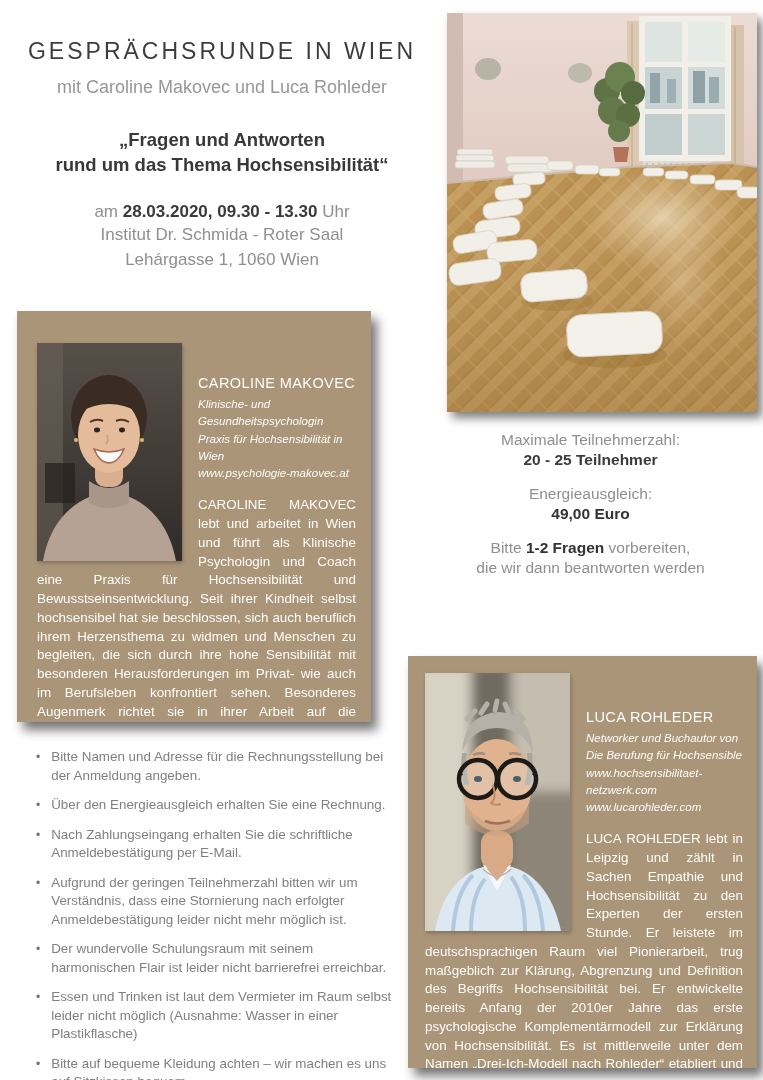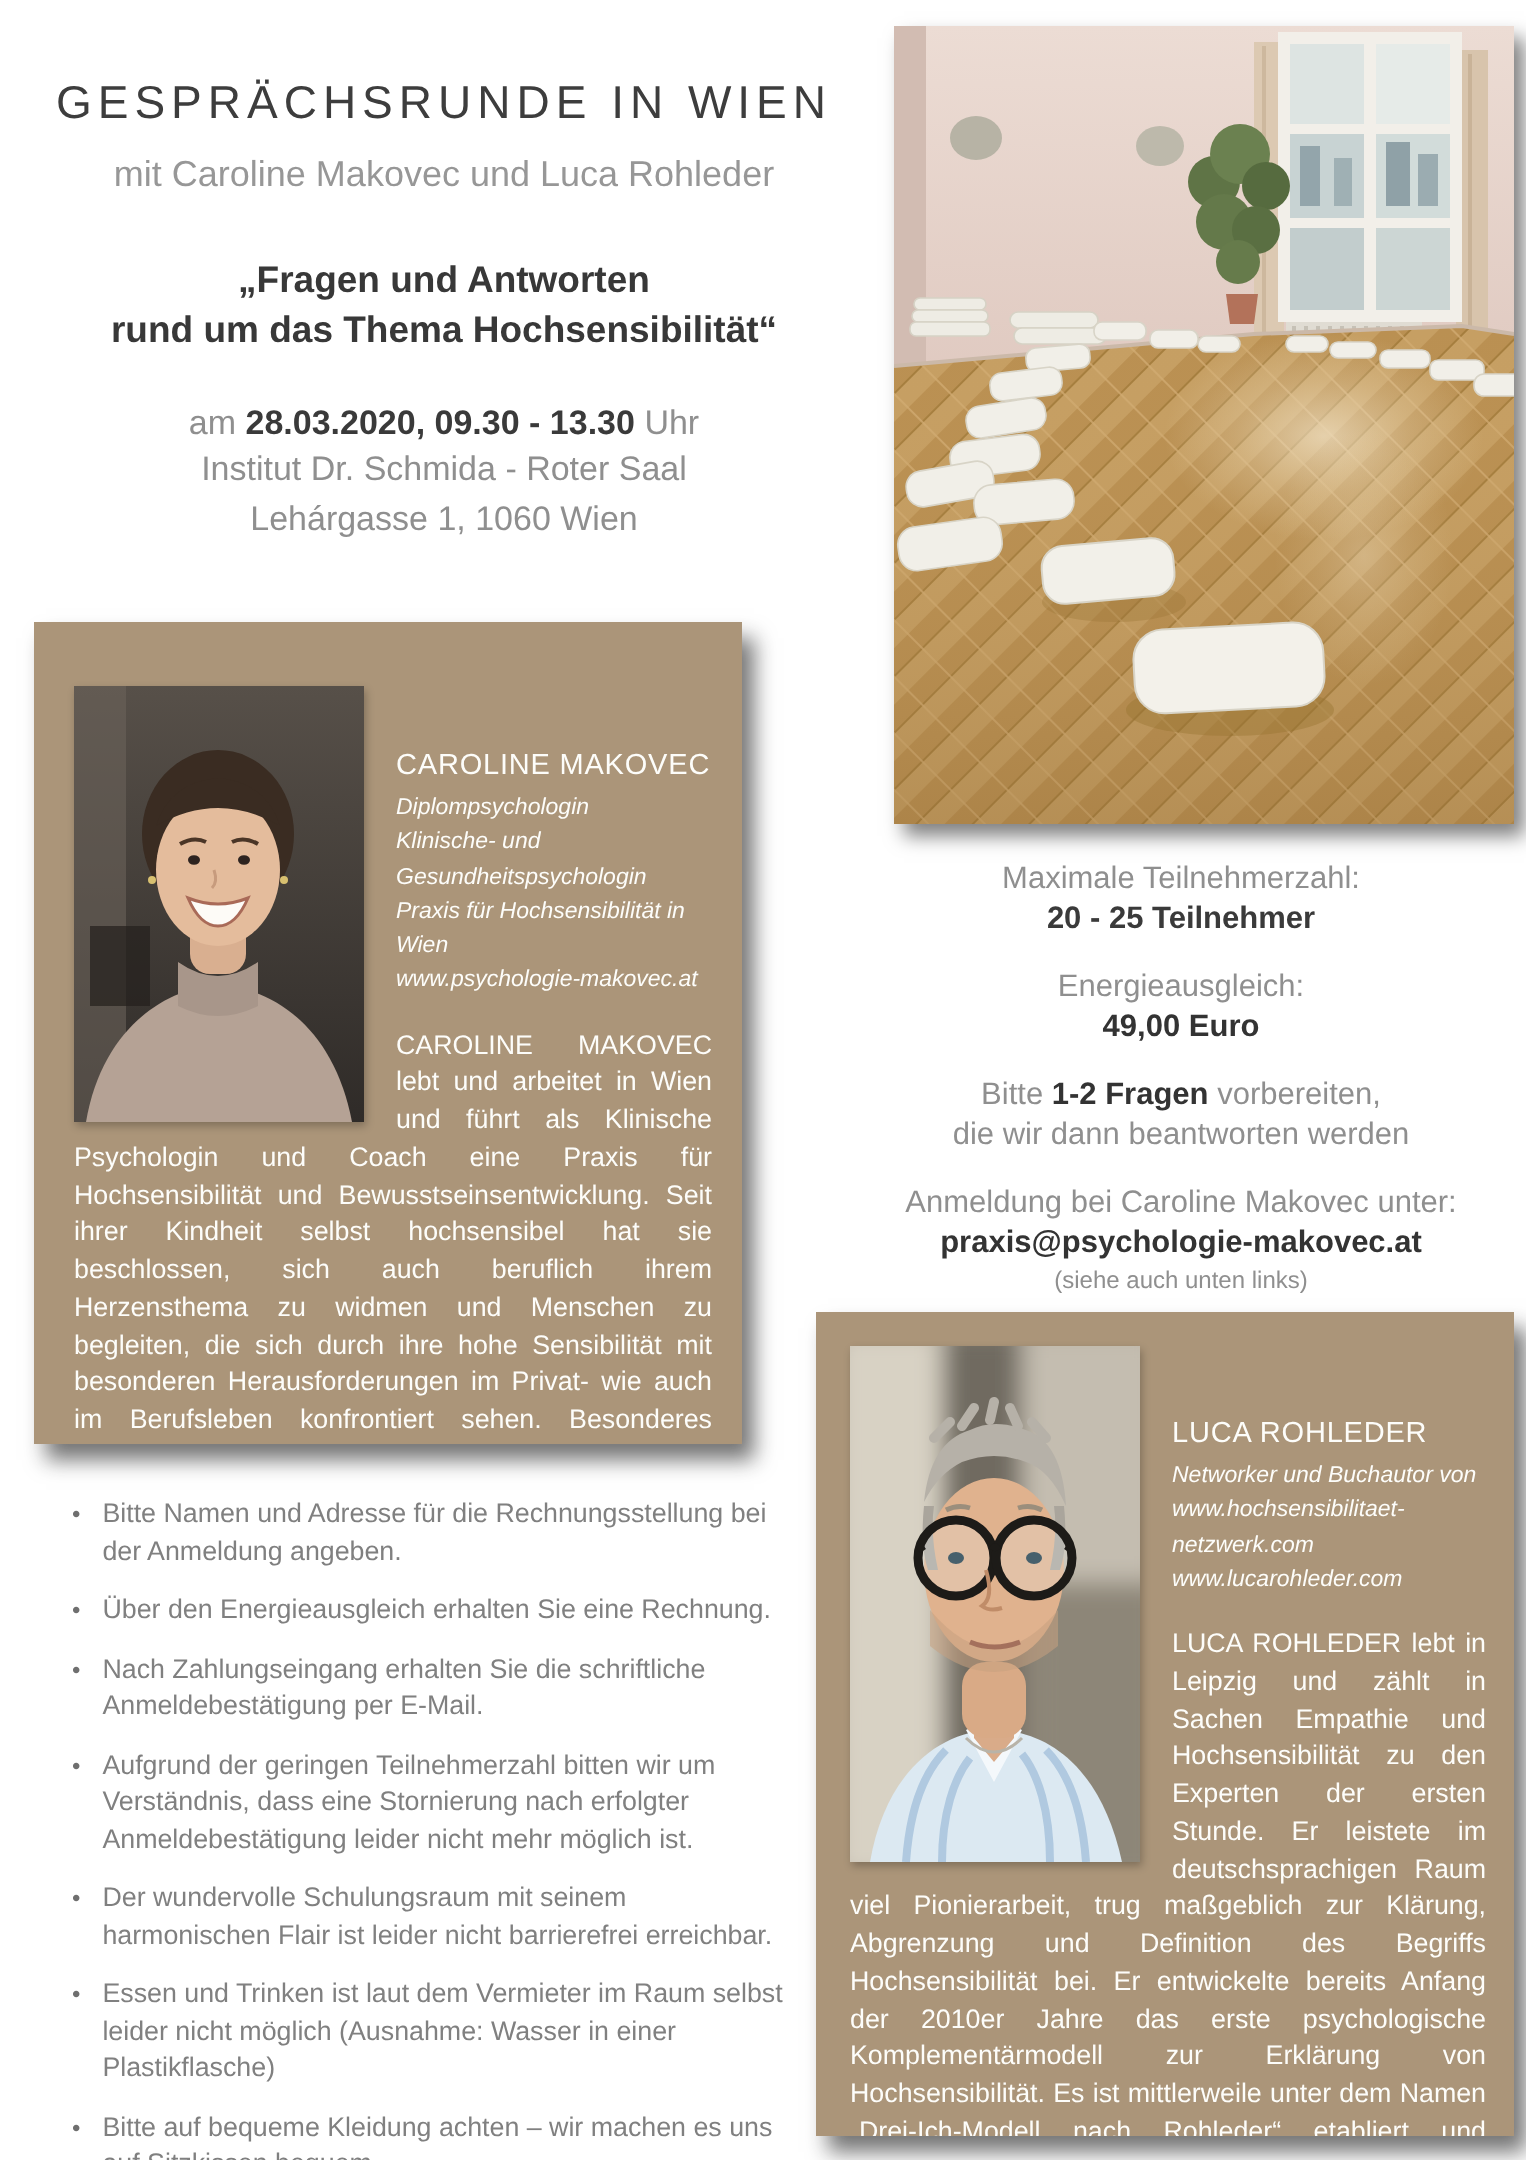--- a/index.html
+++ b/index.html
@@ -196,45 +196,39 @@
         <path d="M53,79 Q60,75 66,78" stroke="#4a3526" stroke-width="2" fill="none"></path>
         <path d="M79,78 Q85,75 92,79" stroke="#4a3526" stroke-width="2" fill="none"></path>
         <ellipse cx="60" cy="87" rx="3" ry="2.4" fill="#2e2420"></ellipse>
         <ellipse cx="85" cy="87" rx="3" ry="2.4" fill="#2e2420"></ellipse>
         <path d="M70,92 q2,6 -1,9" stroke="#c79b7d" stroke-width="1.5" fill="none"></path>
         <path d="M57,106 Q72,112 87,106 Q81,120 72,120 Q63,120 57,106 Z" fill="#fdfbf7" stroke="#a96a58" stroke-width="1.5"></path>
       </svg>
     </div>
     <div class="person-name">CAROLINE MAKOVEC</div>
     <div class="person-creds">
-      <div>Diplompsychologin</div>
       <div>Klinische- und Gesundheitspsychologin</div>
       <div>Praxis für Hochsensibilität in Wien</div>
       <div>www.psychologie-makovec.at</div>
     </div>
     <div class="person-bio">CAROLINE MAKOVEC lebt und arbeitet in Wien und führt als Klinische Psychologin und Coach eine Praxis für Hochsensibilität und Bewusstseinsentwicklung. Seit ihrer Kindheit selbst hochsensibel hat sie beschlossen, sich auch beruflich ihrem Herzensthema zu widmen und Menschen zu begleiten, die sich durch ihre hohe Sensibilität mit besonderen Herausforderungen im Privat- wie auch im Berufsleben konfrontiert sehen. Besonderes Augenmerk richtet sie in ihrer Arbeit auf die Schwerpunkte Angst, Belastungen, Selbstwert und Trauma und zeigt feinfühligen Menschen Wege zu einem heilsamen Umgang mit den Schattenseiten ihrer Gabe auf.</div>
   </div>
 
   <div class="info">
     <div class="pair">
       <div>Maximale Teilnehmerzahl:</div>
       <div class="dark">20 - 25 Teilnehmer</div>
     </div>
     <div class="pair">
       <div>Energieausgleich:</div>
       <div class="bold">49,00 Euro</div>
     </div>
     <div class="pair">
       <div><span>Bitte </span><span class="bold">1-2 Fragen</span><span> vorbereiten,</span></div>
       <div>die wir dann beantworten werden</div>
-    </div>
-    <div class="pair">
-      <div>Anmeldung bei Caroline Makovec unter:</div>
-      <div class="bold">praxis@psychologie-makovec.at</div>
-      <div class="small">(siehe auch unten links)</div>
     </div>
   </div>
 
   <div class="card luca-card">
     <div class="portrait">
       <svg viewBox="0 0 145 258" preserveAspectRatio="none">
         <defs>
           <filter id="blur6">
               <feGaussianBlur stdDeviation="6"></feGaussianBlur>
             </filter>
@@ -271,20 +265,21 @@
         <path d="M34,102 L37,100 M111,102 L108,100" stroke="#1d1b18" stroke-width="3.5"></path>
         <ellipse cx="53" cy="106" rx="4" ry="3" fill="#47606c"></ellipse>
         <ellipse cx="92" cy="106" rx="4" ry="3" fill="#47606c"></ellipse>
         <path d="M68,112 q4,14 -2,18 q4,3 10,1" stroke="#c08c68" stroke-width="2" fill="none"></path>
         <path d="M60,148 Q72,153 85,148" stroke="#a4705c" stroke-width="2.5" fill="none"></path>
       </svg>
     </div>
     <div class="person-name">LUCA ROHLEDER</div>
     <div class="person-creds">
       <div>Networker und Buchautor von</div>
+      <div>Die Berufung für Hochsensible</div>
       <div>www.hochsensibilitaet-netzwerk.com</div>
       <div>www.lucarohleder.com</div>
     </div>
     <div class="person-bio">LUCA ROHLEDER lebt in Leipzig und zählt in Sachen Empathie und Hochsensibilität zu den Experten der ersten Stunde. Er leistete im deutschsprachigen Raum viel Pionierarbeit, trug maßgeblich zur Klärung, Abgrenzung und Definition des Begriffs Hochsensibilität bei. Er entwickelte bereits Anfang der 2010er Jahre das erste psychologische Komplementärmodell zur Erklärung von Hochsensibilität. Es ist mittlerweile unter dem Namen „Drei-Ich-Modell nach Rohleder“ etabliert und zeichnet sich durch die Einführung eines „Neugeborenen-Ichs“ aus. Zusätzlich ist Rohleder Initiator der beiden Netzwerke „Hochsensibilität“ sowie „Liebe“.</div>
   </div>
 
   <div class="notes">
     <div class="note">
         <span class="dot">•</span>
         <span>Bitte Namen und Adresse für die Rechnungsstellung bei der Anmeldung angeben.</span>

